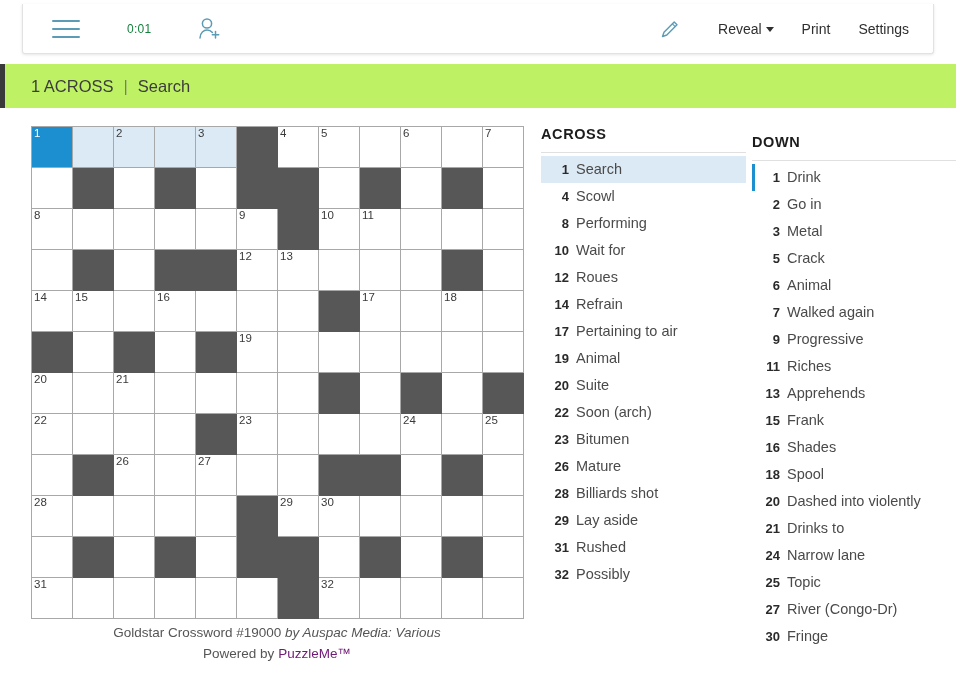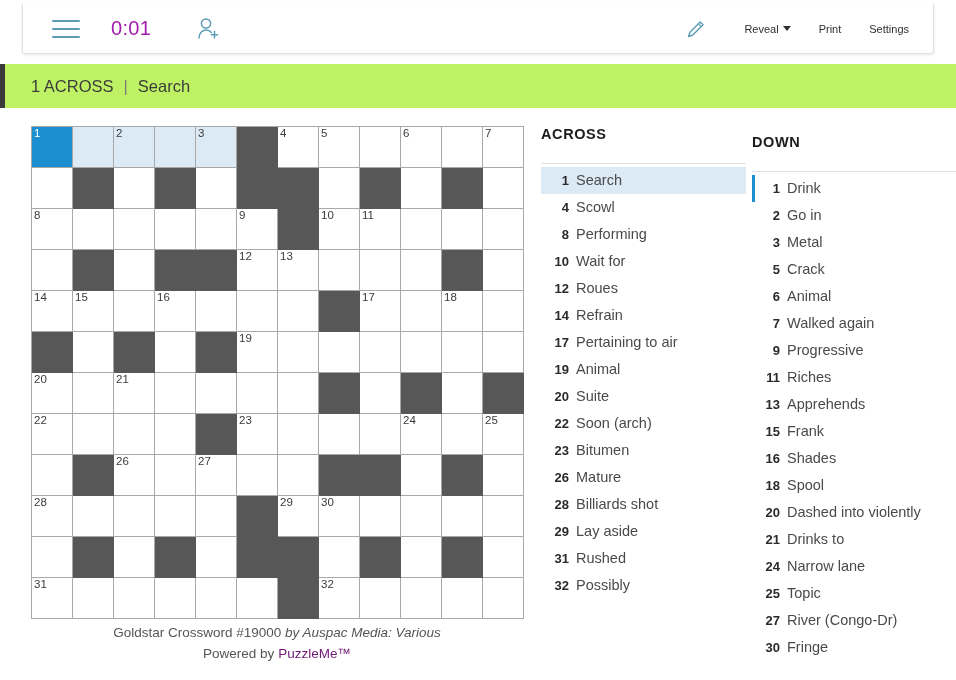--- a/index.html
+++ b/index.html
@@ -36,42 +36,42 @@
   }
   #hamburger span {
     display: block;
     width: 28px; height: 2px;
     background: #5b9bb5;
     margin: 3px 0;
     border-radius: 1px;
   }
 
   #timer {
-    margin-left: 22px;
-    font-size: 20px;
-    color: #a21caf;
+    margin-left: 38px;
+    font-size: 12px;
+    color: #15803d;
     letter-spacing: 0.3px;
   }
 
   #add-person {
     margin-left: 40px;
     width: 34px; height: 34px;
     display: flex; align-items: center; justify-content: center;
     cursor: pointer;
   }
 
   #pencil {
     width: 40px; height: 34px;
     display: flex; align-items: center; justify-content: center;
     margin-right: 14px;
     cursor: pointer;
   }
 
   .tb-menu {
-    font-size: 11px;
+    font-size: 14px;
     color: #2f2f2f;
     padding: 6px 14px;
     cursor: pointer;
     white-space: nowrap;
   }
   .caret {
     display: inline-block;
     width: 0; height: 0;
     margin-left: 4px;
     vertical-align: 2px;
@@ -158,21 +158,21 @@
   
   .clue-panel { position: absolute; top: 126px; width: 205px; }
   #across-panel { left: 541px; }
   #down-panel   { left: 752px; margin-top: 8px; }
 
   .panel-title {
     font-size: 14.5px;
     font-weight: bold;
     color: #1c1c1c;
     letter-spacing: 0.6px;
-    padding-bottom: 21px;
+    padding-bottom: 10px;
     border-bottom: 1px solid #e0e0e0;
     margin-bottom: 3px;
   }
   .clue-list { list-style: none; margin: 0; padding: 0; }
   .clue-item {
     display: flex;
     align-items: baseline;
     padding: 5px 6px 5px 0;
     font-size: 14.5px;
     color: #3d3d3d;

